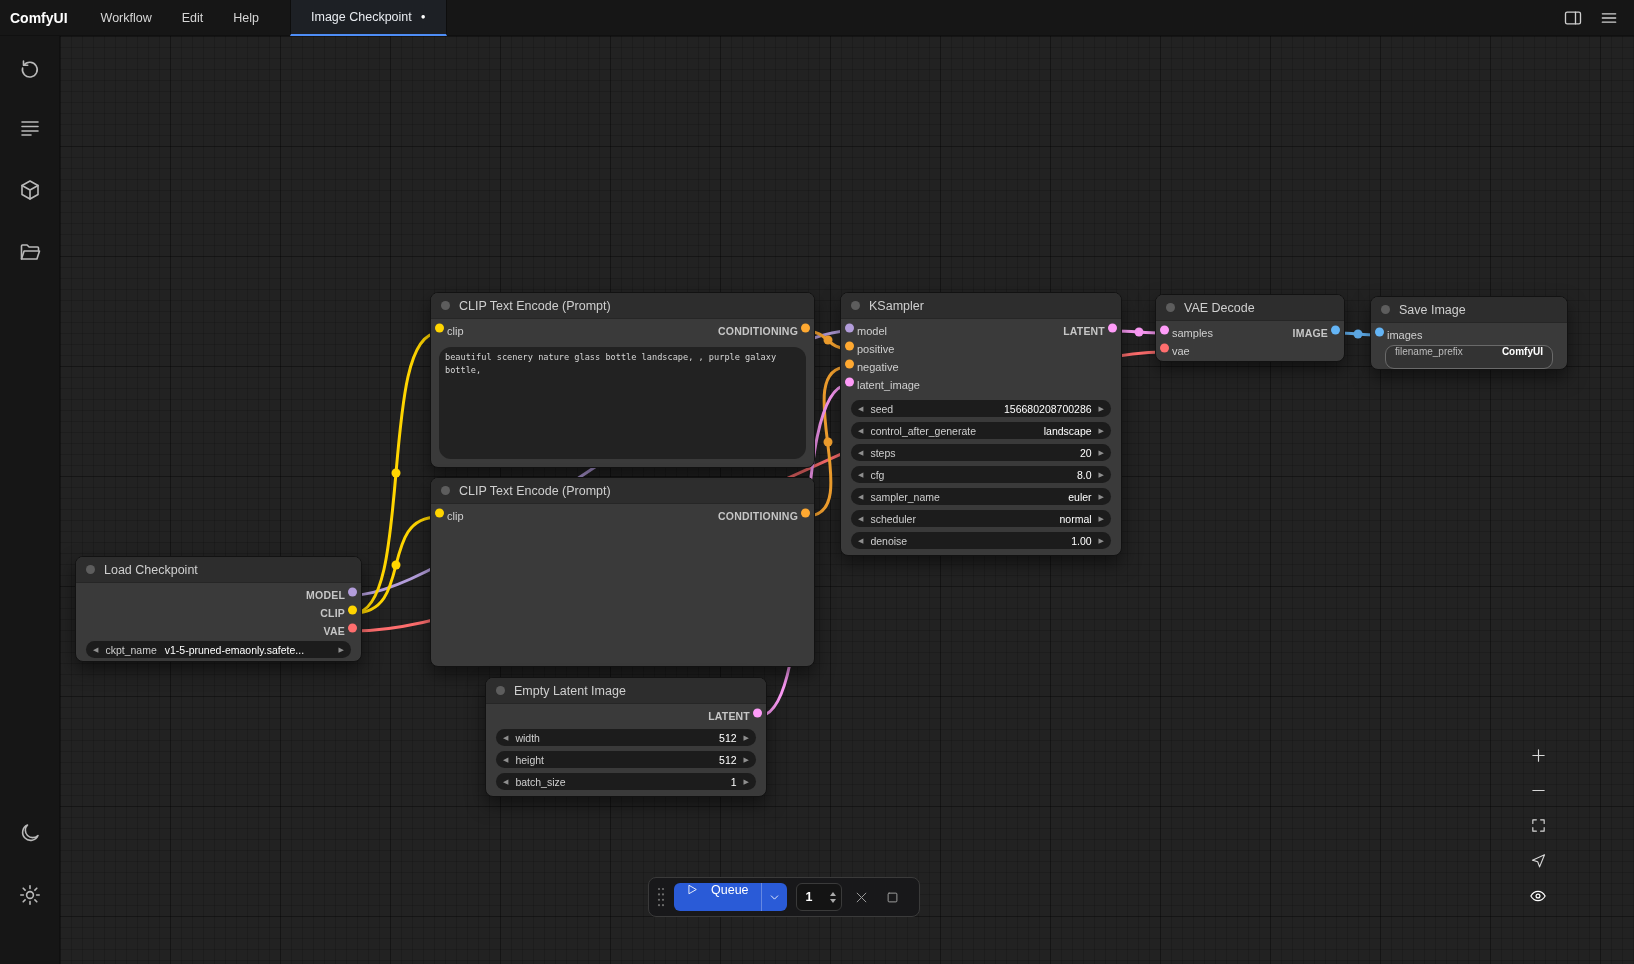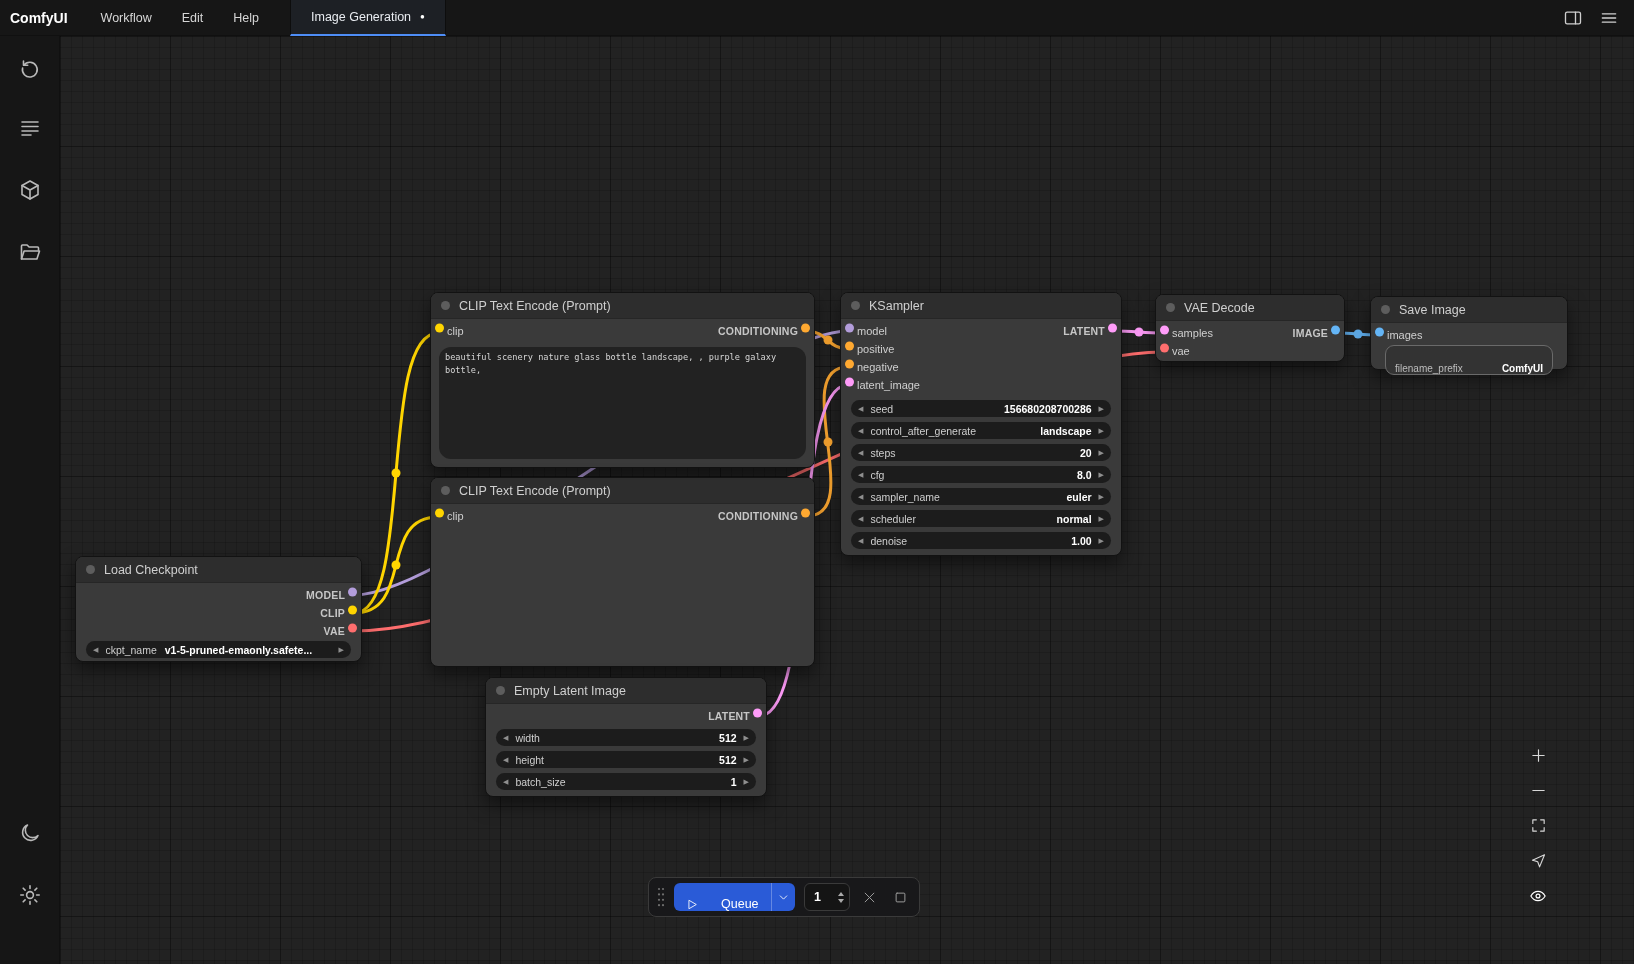--- a/index.html
+++ b/index.html
@@ -45,30 +45,30 @@
   .plabel{font-size:11px;color:#cfcfcf}
   .olabel{margin-left:auto;font-size:10.5px;font-weight:700;color:#c6c6c6;letter-spacing:.2px}
   .c-model{background:#B39DDB}.c-clip{background:#FFD500}.c-vae{background:#FF6E6E}
   .c-cond{background:#FFA931}.c-latent{background:#FF9CF9}.c-image{background:#64B5F6}
 
   .ntext{position:absolute;left:8px;right:8px;background:#222;border-radius:12px;color:#d6d6d6;font-family:"DejaVu Sans Mono",monospace;font-size:8.6px;line-height:1.5;padding:4px 6px;white-space:pre-wrap}
 
   .pill{height:17px;margin:0 10px;background:#1c1c1c;border-radius:9px;display:flex;align-items:center;padding:0 7px;font-size:10.5px;color:#c9c9c9;position:absolute;left:0;right:0}
   .arr{color:#8f8f8f;font-size:7px;flex:none;line-height:1}
   .wlabel{margin-left:7px;color:#cfcfcf;white-space:nowrap}
-  .wvalue{margin-left:auto;margin-right:7px;color:#fff;font-weight:700;white-space:nowrap}
+  .wvalue{margin-left:auto;margin-right:7px;color:#fff;font-weight:400;white-space:nowrap}
   .wvalue.near{margin-left:8px;margin-right:auto}
-  .field{height:30px;margin:0 14px;background:#333;border:1px solid #6a6a6a;border-radius:9px;display:flex;align-items:flex-end;padding:0 9px;font-size:10px;position:absolute;left:0;right:0}
+  .field{height:24px;margin:0 14px;background:#333;border:1px solid #6a6a6a;border-radius:9px;display:flex;align-items:flex-start;padding:0 9px;font-size:10px;position:absolute;left:0;right:0}
   .flabel{color:#bdbdbd}.fvalue{margin-left:auto;color:#fff;font-weight:700}
 
   
   .queue-panel{position:absolute;left:588px;top:841px;width:272px;height:40px;background:#18181a;border:1px solid #3a3a3a;border-radius:8px;display:flex;align-items:center;gap:9px;padding:0 8px;z-index:5}
   .drag-handle{color:#6f6f6f;display:flex;align-items:center}
   .queue-btn{height:28px;background:#2a5bd7;border-radius:6px;display:flex;align-items:center;color:#fff;font-size:12.5px;overflow:hidden}
-  .qb-main{display:flex;align-items:flex-end;gap:22px;padding:0 12px;height:100%}
+  .qb-main{display:flex;align-items:flex-start;gap:12px;padding:0 12px;height:100%}
   .qb-caret{display:flex;align-items:center;justify-content:center;width:26px;height:100%;border-left:1px solid rgba(255,255,255,.28)}
   .spinner{height:28px;width:46px;background:#141414;border:1px solid #3a3a3a;border-radius:6px;display:flex;align-items:center;padding:0 5px}
   .spin-val{color:#fff;font-weight:700;font-size:12.5px;flex:1;text-align:left;padding-left:4px}
   .spin-arrows{display:flex;flex-direction:column;gap:3px;align-items:center}
   .tri-up{width:0;height:0;border-left:3.5px solid transparent;border-right:3.5px solid transparent;border-bottom:4px solid #aaa}
   .tri-dn{width:0;height:0;border-left:3.5px solid transparent;border-right:3.5px solid transparent;border-top:4px solid #aaa}
   .q-icon{width:22px;height:22px;display:flex;align-items:center;justify-content:center;color:#9a9a9a}
 
   
   .zoom-ctrl{position:absolute;left:1462px;top:704px;width:32px;display:flex;flex-direction:column;gap:4px;z-index:5}
@@ -76,21 +76,21 @@
 </style>
 </head>
 <body>
 
 <div class="topbar">
   <div class="logo">ComfyUI</div>
   <div class="menu-item">Workflow</div>
   <div class="menu-item">Edit</div>
   <div class="menu-item">Help</div>
   <div class="tab">
-    <span>Image Generation</span>
+    <span>Image Checkpoint</span>
     <span class="dot">●</span>
   </div>
   <div class="topbar-right">
     <span class="tb-icon">
       <svg class="ic" width="20" height="20" viewBox="0 0 24 24">
           <rect x="3" y="5" width="18" height="14" rx="2"></rect>
           <line x1="15" y1="5" x2="15" y2="19"></line>
         </svg>
     </span>
     <span class="tb-icon">

